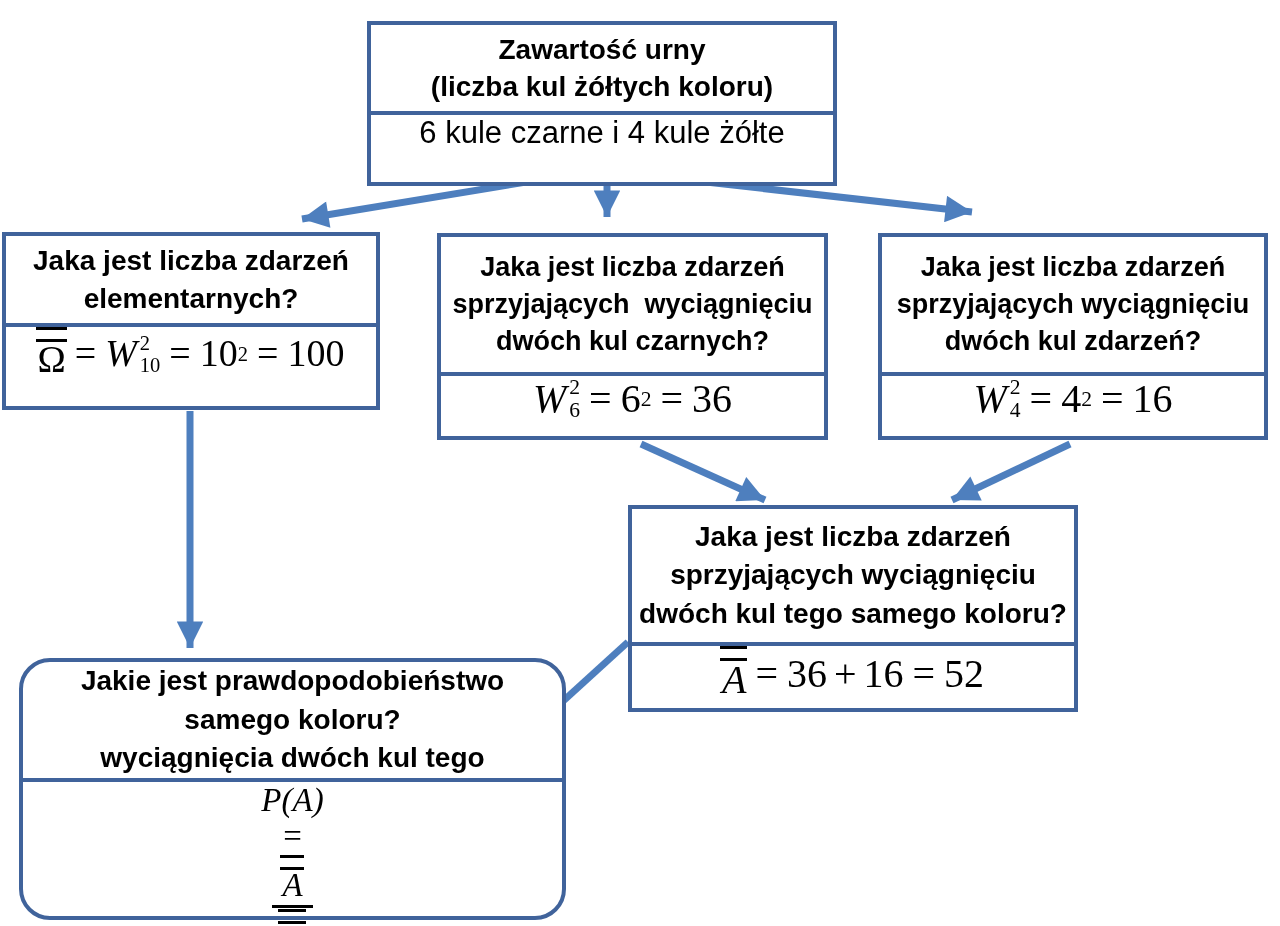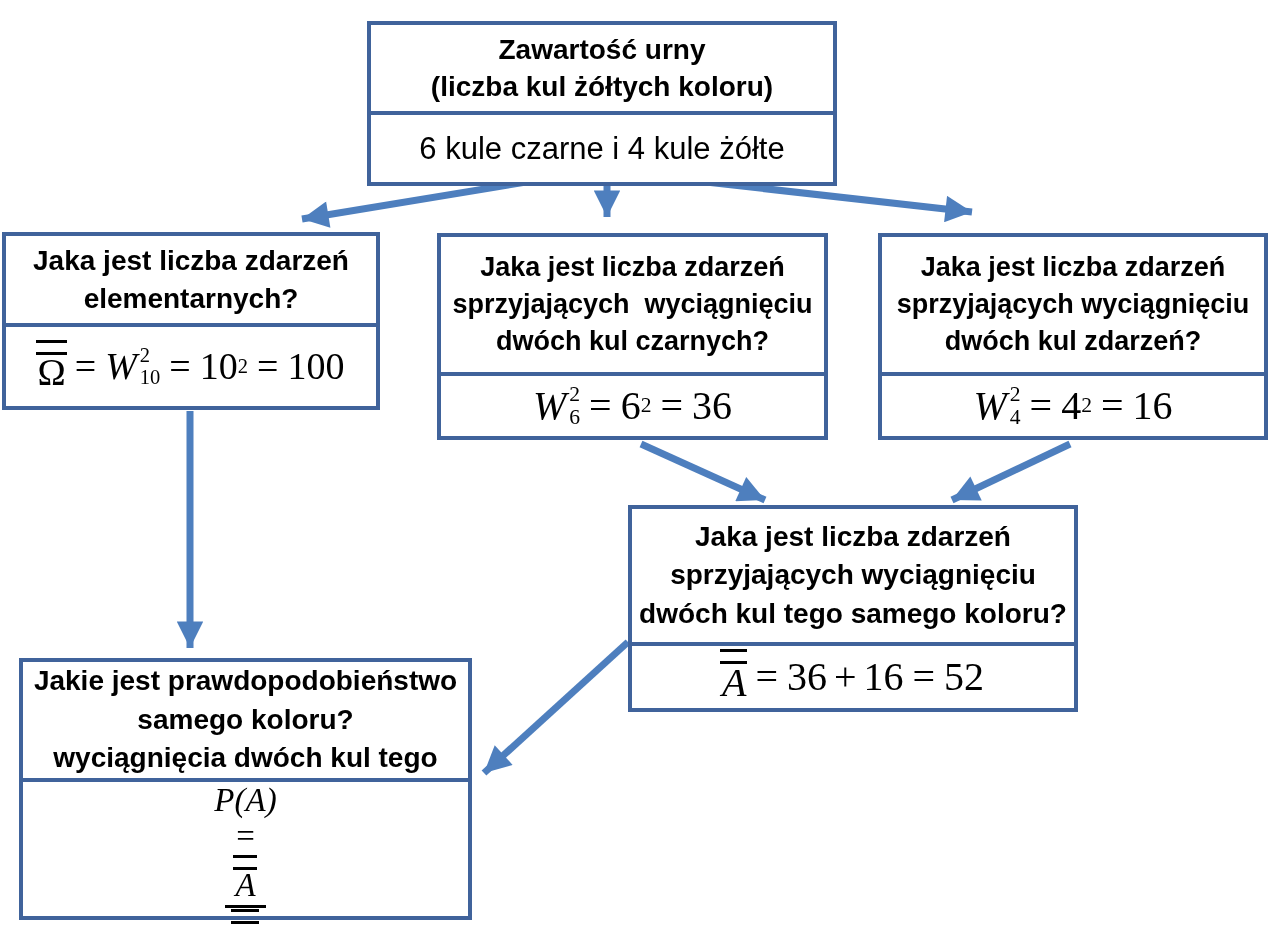--- a/index.html
+++ b/index.html
@@ -14,21 +14,21 @@
     position:absolute; box-sizing:border-box; background:#ffffff;
     border:4px solid #40639B; display:flex; flex-direction:column;
   }
   .hd {
     box-sizing:border-box; border-bottom:4px solid #40639B;
     display:flex; flex-direction:column; justify-content:center; align-items:center;
     font-weight:bold; text-align:center;
   }
   .hd div { white-space:pre-wrap; }
   .bd {
-    flex:1; display:flex; align-items:center; justify-content:center;
+    flex:1; display:flex; align-items:flex-start; justify-content:center;
   }
   .formula {
     font-family:"Liberation Serif", serif; font-weight:normal;
     display:flex; align-items:center; line-height:1.1;
   }
   .it { font-style:italic; }
   .eq { margin:0 9px; }
   .plus { margin:0 7px; }
   
   .dov { display:inline-block; position:relative; padding-top:12px; }
@@ -61,21 +61,21 @@
   #mid-box .formula { font-size:40px; }
 
   #right-box { left:878px; top:233px; width:390px; height:207px; }
   #right-box .hd { height:139px; font-size:27px; line-height:1.38; }
   #right-box .formula { font-size:40px; }
 
   #sum-box   { left:628px; top:505px; width:450px; height:207px; }
   #sum-box .hd { height:137px; font-size:28px; line-height:1.38; }
   #sum-box .formula { font-size:40px; }
 
-  #prob-box  { left:19px;  top:658px; width:453px; height:262px; }
+  #prob-box  { left:19px;  top:658px; width:547px; height:262px;border-radius:31px; }
   #prob-box .hd { height:138px; font-size:28px; line-height:1.38; }
   #prob-box .formula { font-size:33px;flex-direction:column; }
   #prob-box .frac { font-size:33px; }
 </style>
 </head>
 <body>
 
 <div id="canvas">
 
   <svg id="arrow-layer" width="1280" height="926" viewBox="0 0 1280 926">

